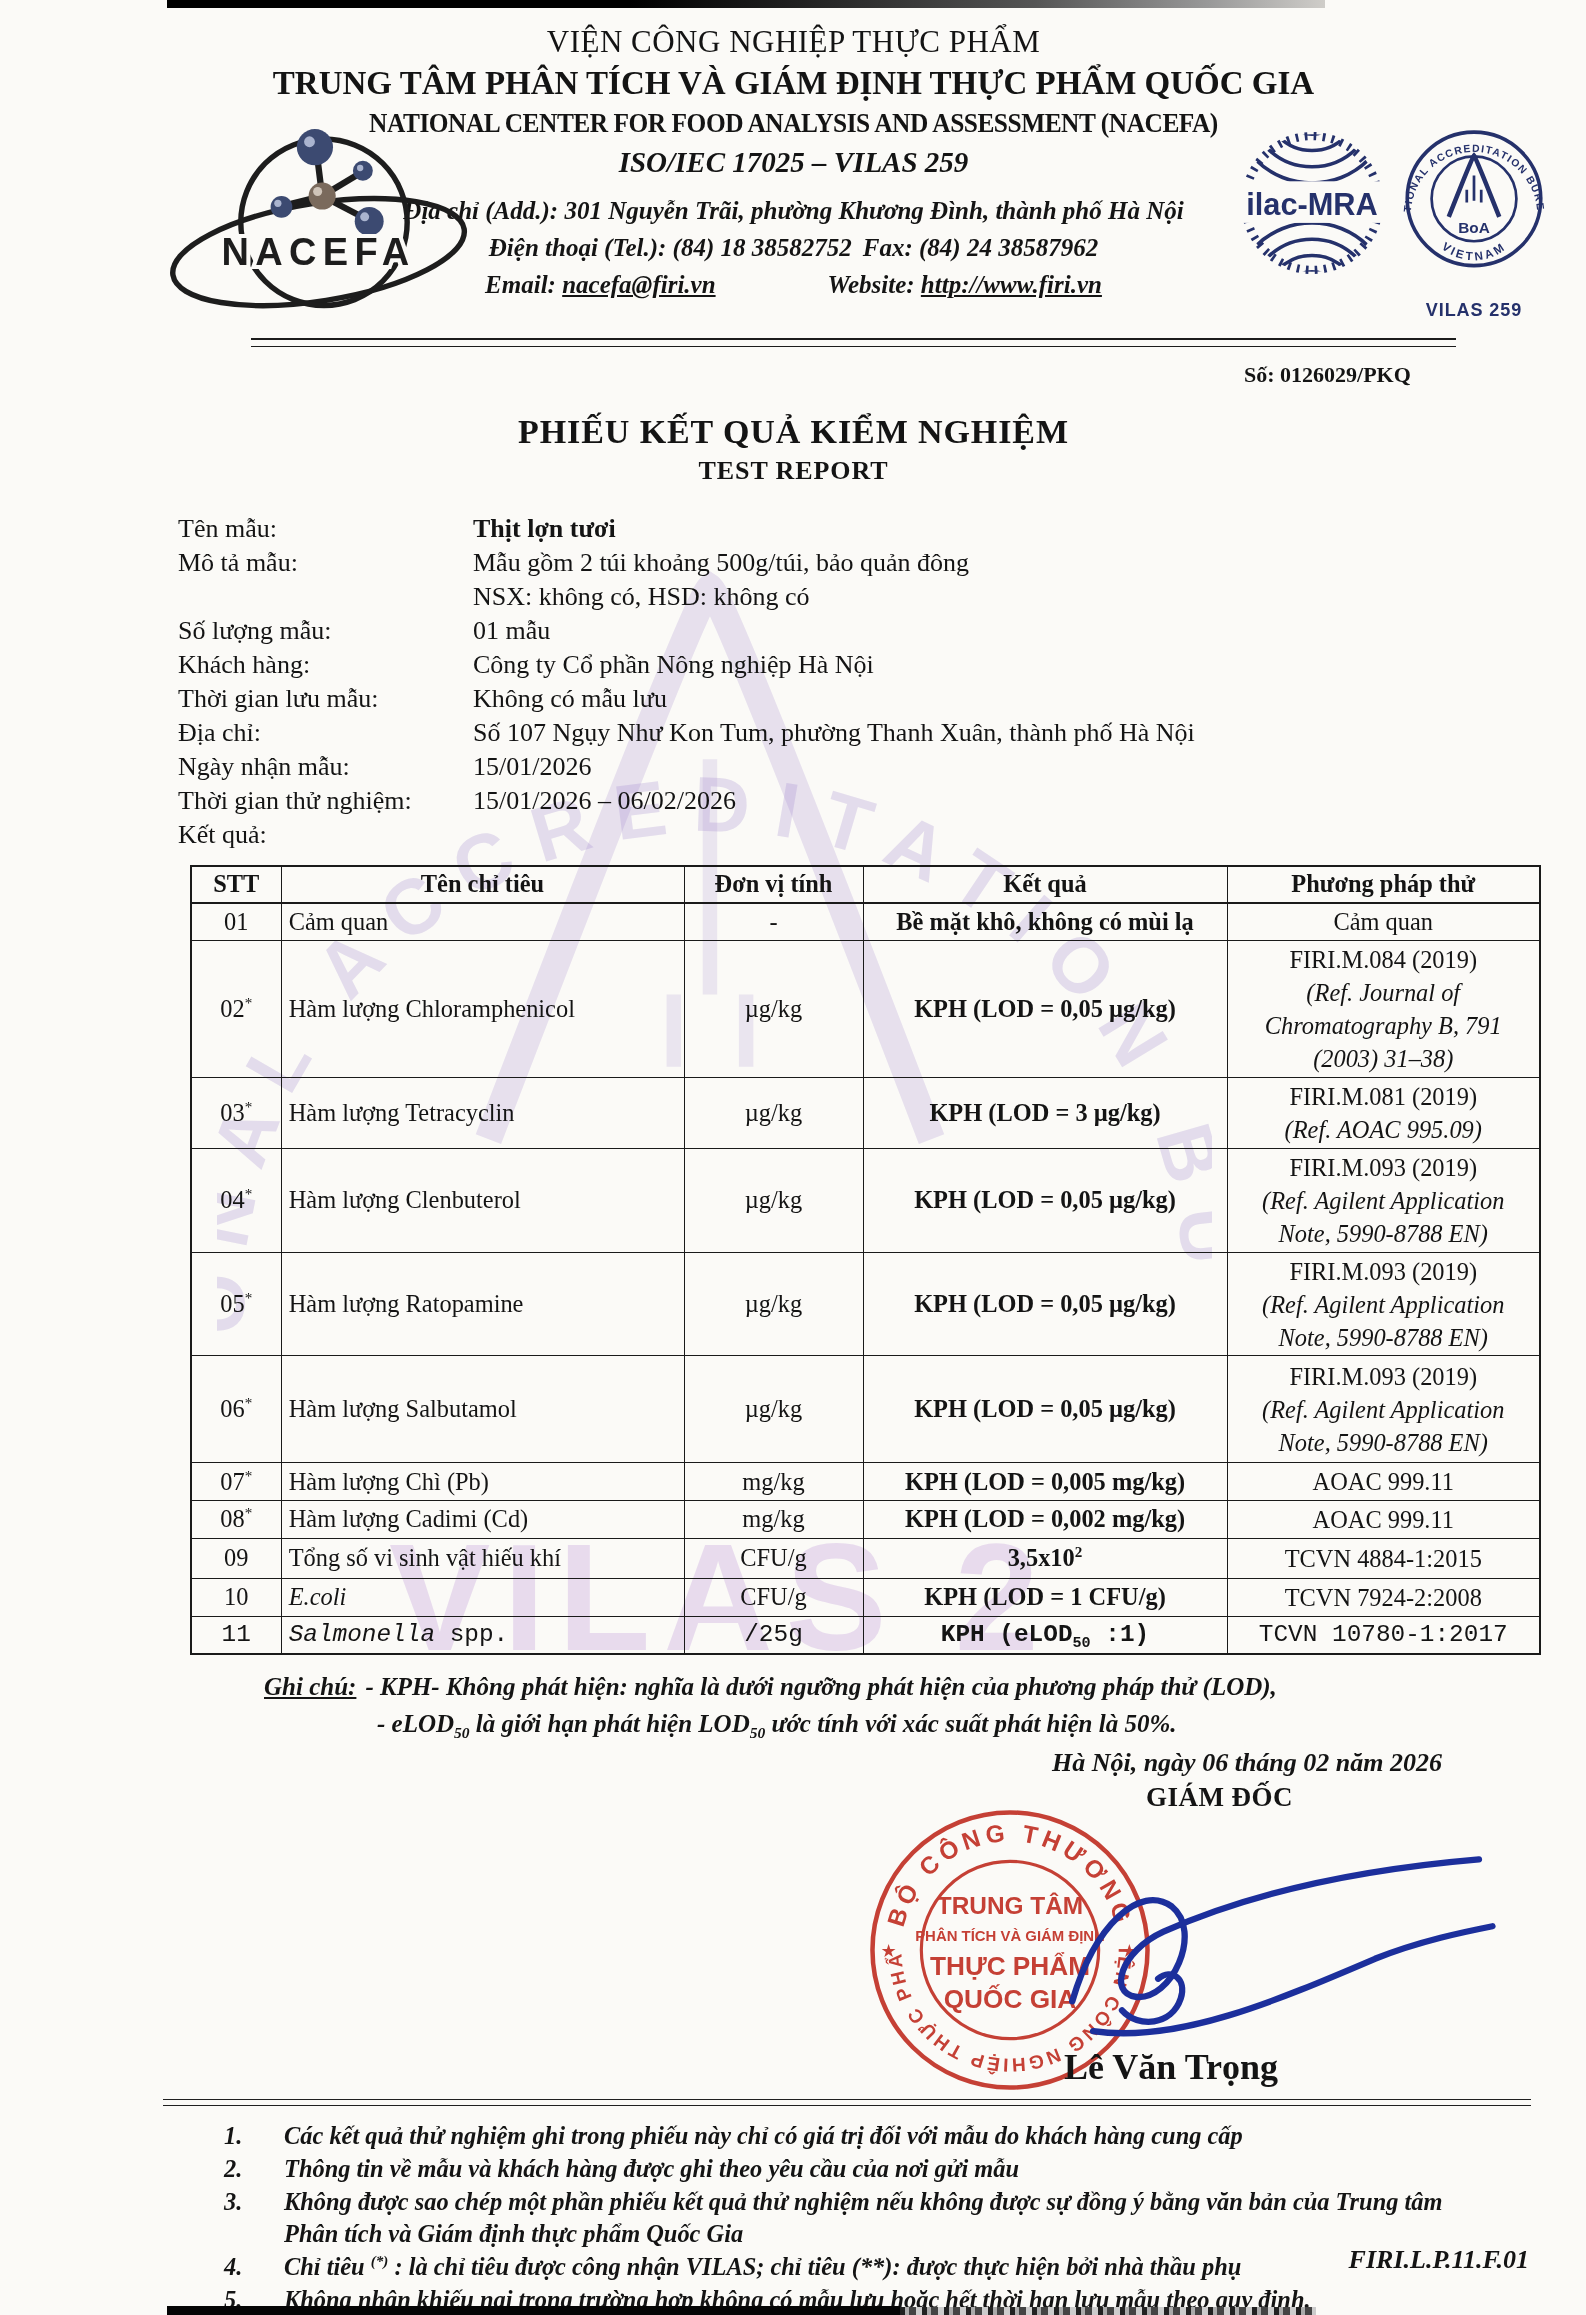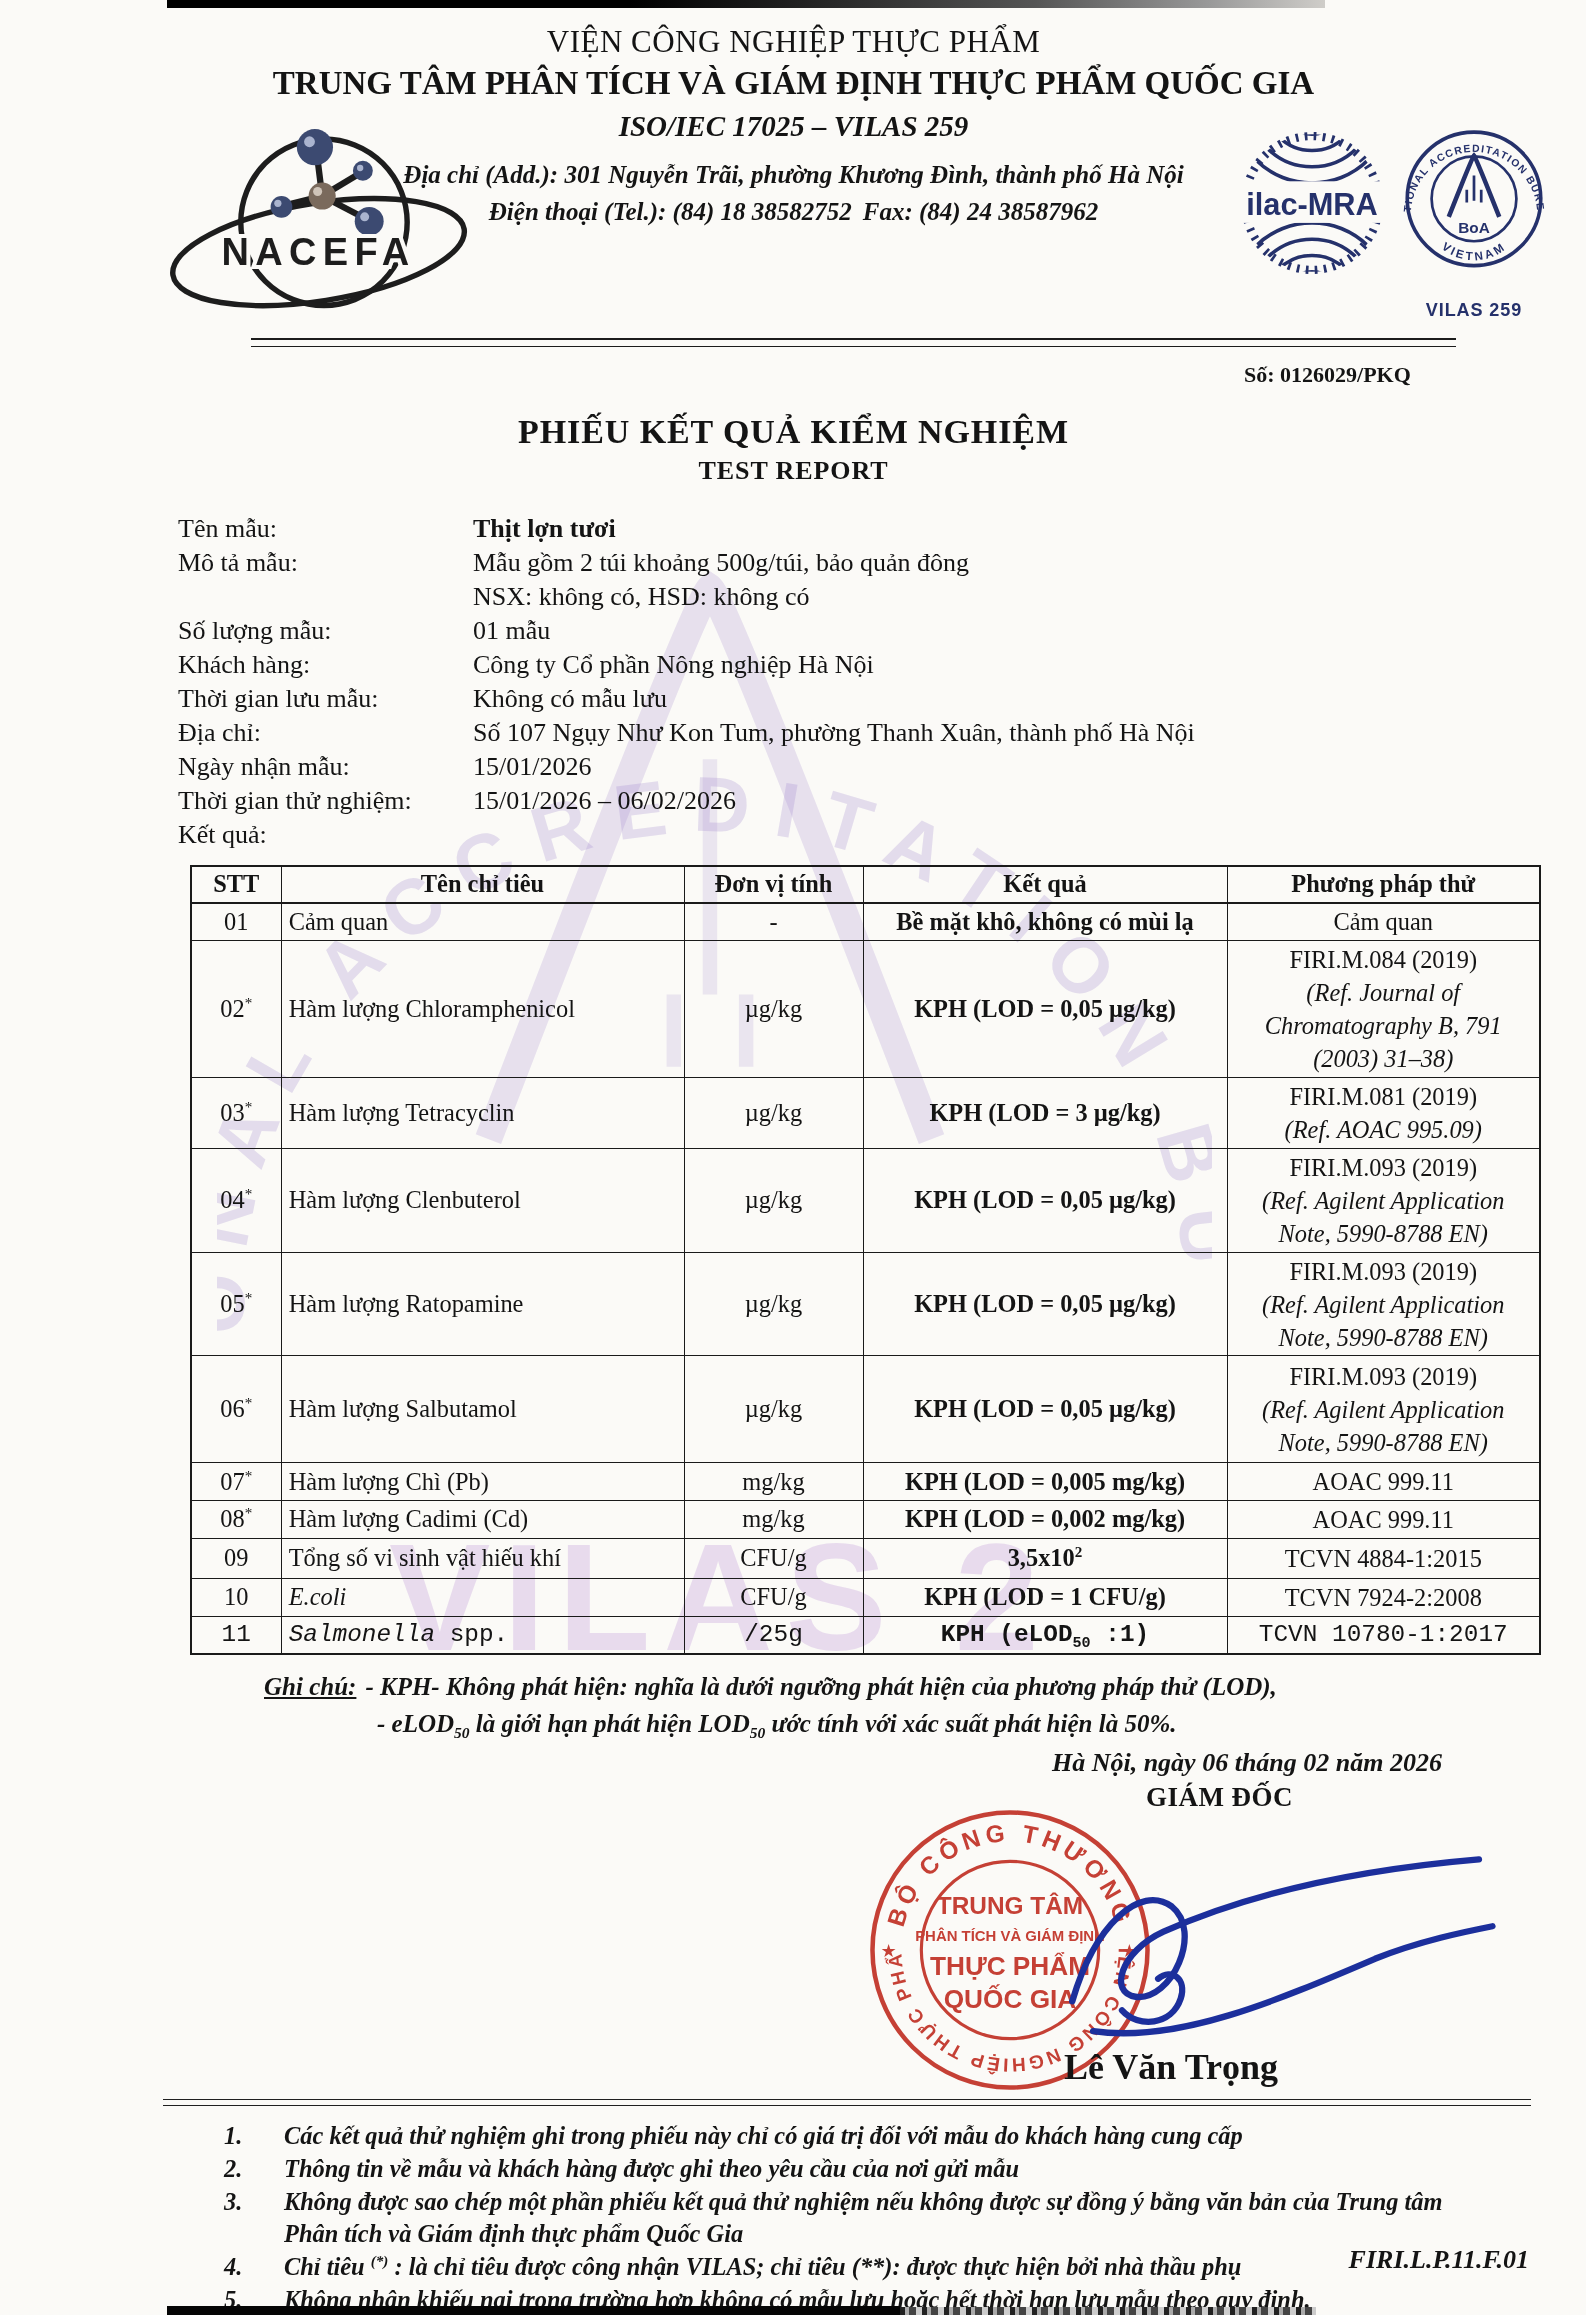--- a/index.html
+++ b/index.html
@@ -97,26 +97,34 @@
       <textPath xlink:href="#wmArc" href="#wmArc" startOffset="50%" text-anchor="middle">NATIONAL ACCREDITATION BUREAU</textPath>
     </text>
     <path d="M 300,720 Q 530,120 545,110 Q 560,120 790,720" fill="none" stroke="rgba(158,132,205,0.22)" stroke-width="30"></path>
     <path d="M 545,300 L 545,560 M 505,560 L 505,640 M 585,560 L 585,640" stroke="rgba(158,132,205,0.18)" stroke-width="16" fill="none"></path>
     <text x="190" y="1285" font-family="Liberation Sans, DejaVu Sans, sans-serif" font-size="168" font-weight="700" fill="rgba(190,148,215,0.30)" letter-spacing="14">VILAS 2</text>
   </svg>
 
   <div class="head">
     <div class="h1">VIỆN CÔNG NGHIỆP THỰC PHẨM</div>
     <div class="h2">TRUNG TÂM PHÂN TÍCH VÀ GIÁM ĐỊNH THỰC PHẨM QUỐC GIA</div>
+    <div><span class="h3">NATIONAL CENTER FOR FOOD ANALYSIS AND ASSESSMENT (NACEFA)</span></div>
     <div class="h4">ISO/IEC 17025 – VILAS 259</div>
     <div class="addr">
       <div>Địa chỉ (Add.): 301 Nguyễn Trãi, phường Khương Đình, thành phố Hà Nội</div>
       <div class="addr-row">
         <span>Điện thoại (Tel.): (84) 18 38582752</span>
         <span>Fax: (84) 24 38587962</span>
+      </div>
+      <div class="addr-row">
+        <span><span>Email:</span>
+          <span class="u">nacefa@firi.vn</span></span>
+        <span class="gap100"></span>
+        <span><span>Website:</span>
+          <span class="u">http://www.firi.vn</span></span>
       </div>
     </div>
   </div>
 
   <svg class="logo-nacefa" width="312" height="222" viewBox="0 0 345 245">
     <ellipse cx="172" cy="158" rx="163" ry="54" fill="none" stroke="#1d1d1d" stroke-width="6" transform="rotate(-9 172 158)"></ellipse>
     <circle cx="178" cy="125" r="92" fill="none" stroke="#1d1d1d" stroke-width="6"></circle>
     <g stroke="#1d1d1d" stroke-width="7">
       <line x1="176" y1="96" x2="170" y2="48"></line>
       <line x1="176" y1="96" x2="216" y2="72"></line>

